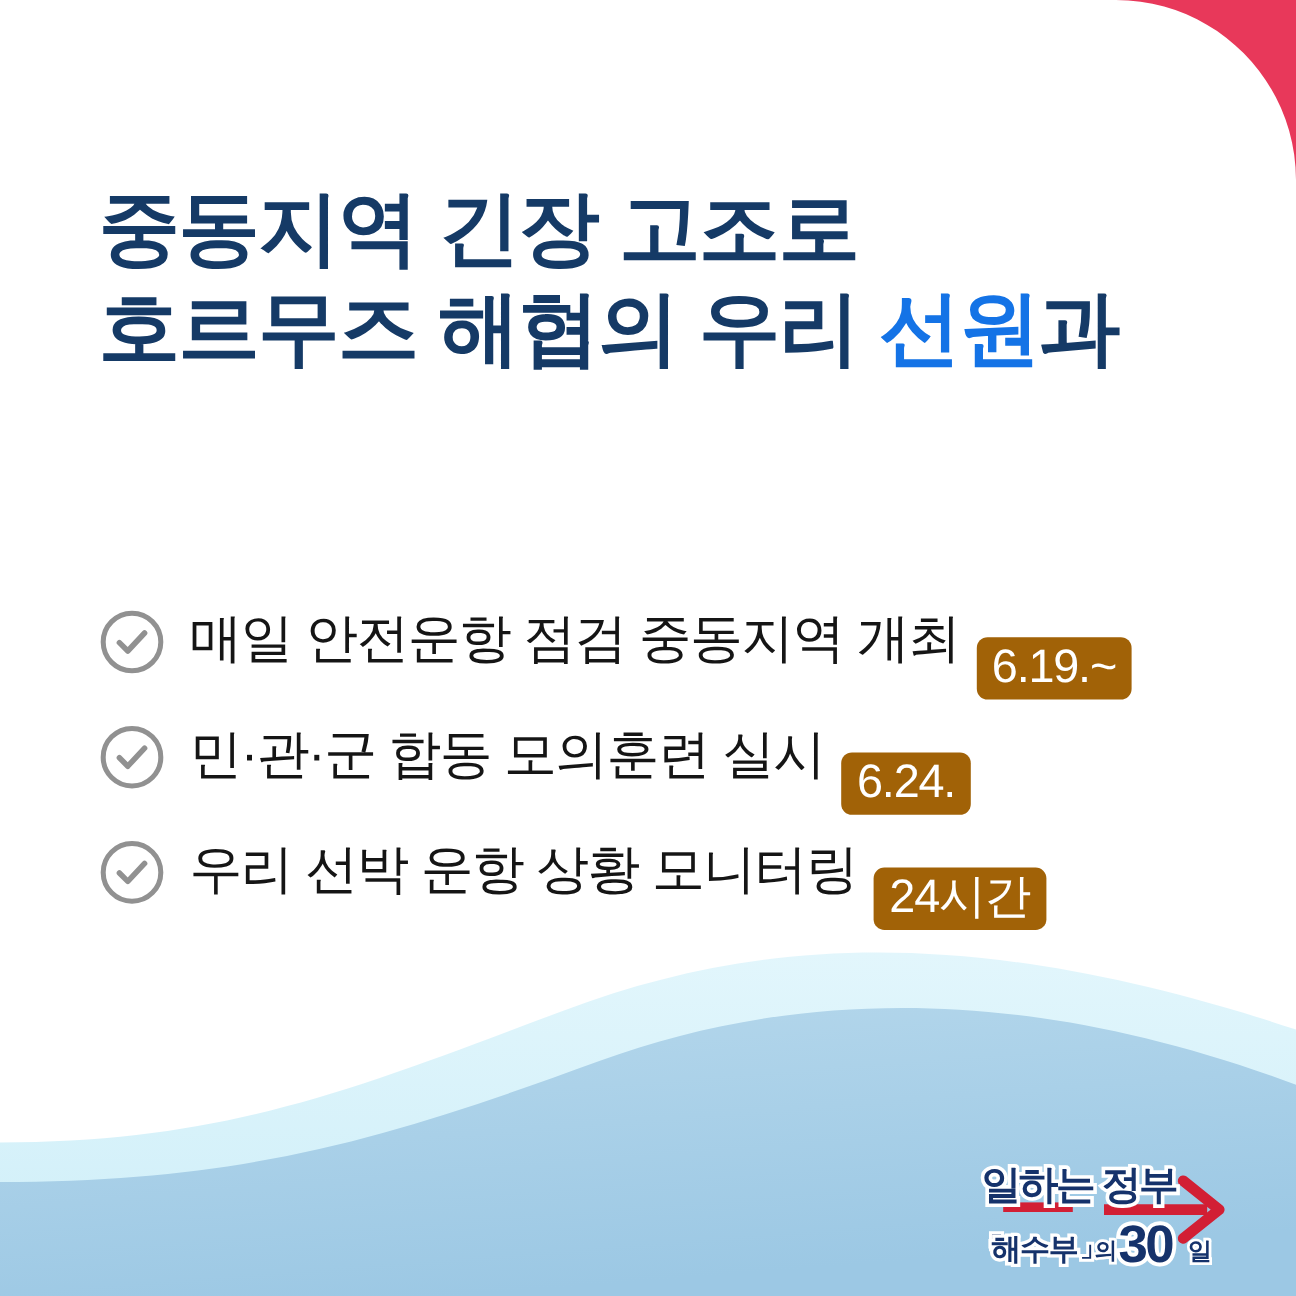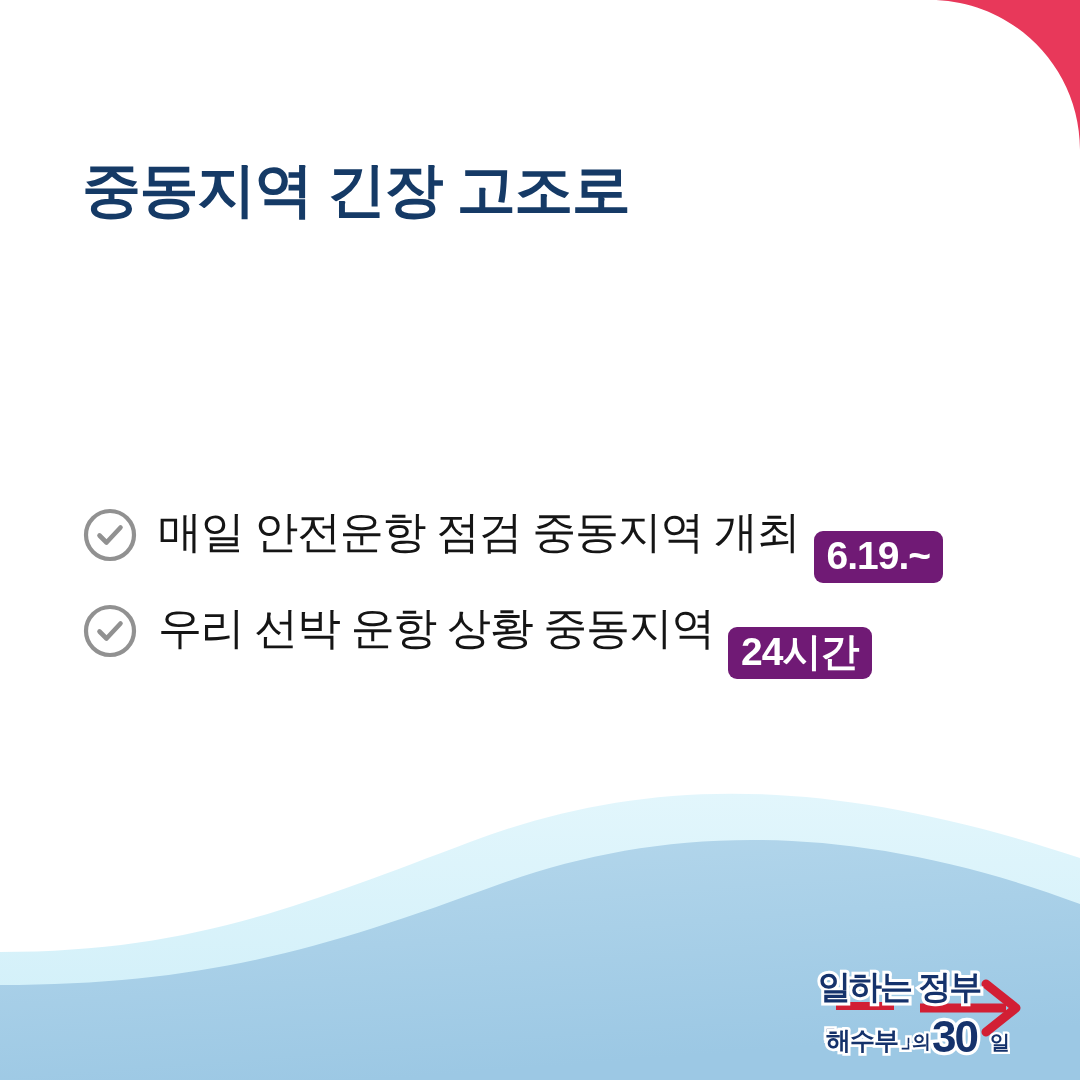--- a/index.html
+++ b/index.html
@@ -31,21 +31,21 @@
 
   
   .headline {
     position: absolute;
     left: 82px;
     top: 148px;
     width: 900px;
   }
 
   .headline-line {
-    font-size: 59px;
+    font-size: 68px;
     line-height: 84px;
     font-weight: 700;
     letter-spacing: -1.5px;
     white-space: nowrap;
     color: #153A66;
   }
 
   .seg-navy { color: #153A66; }
   .seg-blue { color: #1473E6; }
 
@@ -76,24 +76,24 @@
     letter-spacing: -1.3px;
     color: #151515;
     white-space: nowrap;
   }
 
   .badge {
     display: inline-block;
     margin-left: 14px;
     padding: 3px 13px 6px 13px;
     border-radius: 9px;
-    background: #701a75;
+    background: #a16207;
     color: #ffffff;
     font-size: 39px;
-    font-weight: 700;
+    font-weight: 400;
     letter-spacing: -1px;
     line-height: 1.12;
     vertical-align: middle;
     white-space: nowrap;
     margin-top: 44px;
   }
 
   
   .waves {
     position: absolute;
@@ -119,39 +119,49 @@
 <div id="card">
 
   <svg class="corner-accent" viewBox="0 0 150 150" aria-hidden="true">
     <path d="M150,0 L150,150 C150,67.2 82.8,0 0,0 Z" fill="#E8385A"></path>
   </svg>
 
   <div class="headline">
     <div class="headline-line">
       <span class="seg-navy">중동지역 긴장 고조로</span>
     </div>
+    <div class="headline-line">
+      <span class="seg-navy">호르무즈 해협의 우리 </span><span class="seg-blue">선원</span><span class="seg-navy">과</span>
+    </div>
   </div>
 
   <div class="checklist">
 
     <div class="check-row">
       <svg class="check-icon" viewBox="0 0 56 56" aria-hidden="true">
         <circle cx="28" cy="28" r="24" fill="none" stroke="#919191" stroke-width="4.2"></circle>
         <path d="M17.5 28.5 L24.5 35.5 L38.5 20.5" fill="none" stroke="#919191" stroke-width="4.6" stroke-linecap="round" stroke-linejoin="round"></path>
       </svg>
       <div class="check-text"><span>매일 안전운항 점검 중동지역 개최</span><span class="badge">6.19.~</span></div>
     </div>
 
+    <div class="check-row">
+      <svg class="check-icon" viewBox="0 0 56 56" aria-hidden="true">
+        <circle cx="28" cy="28" r="24" fill="none" stroke="#919191" stroke-width="4.2"></circle>
+        <path d="M17.5 28.5 L24.5 35.5 L38.5 20.5" fill="none" stroke="#919191" stroke-width="4.6" stroke-linecap="round" stroke-linejoin="round"></path>
+      </svg>
+      <div class="check-text"><span>민·관·군 합동 모의훈련 실시</span><span class="badge">6.24.</span></div>
+    </div>
 
     <div class="check-row">
       <svg class="check-icon" viewBox="0 0 56 56" aria-hidden="true">
         <circle cx="28" cy="28" r="24" fill="none" stroke="#919191" stroke-width="4.2"></circle>
         <path d="M17.5 28.5 L24.5 35.5 L38.5 20.5" fill="none" stroke="#919191" stroke-width="4.6" stroke-linecap="round" stroke-linejoin="round"></path>
       </svg>
-      <div class="check-text"><span>우리 선박 운항 상황 중동지역</span><span class="badge">24시간</span></div>
+      <div class="check-text"><span>우리 선박 운항 상황 모니터링</span><span class="badge">24시간</span></div>
     </div>
 
   </div>
 
   <svg class="waves" viewBox="0 0 1080 300" preserveAspectRatio="none" aria-hidden="true">
     <defs>
       <linearGradient id="gradBack" x1="0" y1="0" x2="0" y2="1">
         <stop offset="0%" stop-color="#E2F6FC"></stop>
         <stop offset="100%" stop-color="#CDEEF8"></stop>
       </linearGradient>

